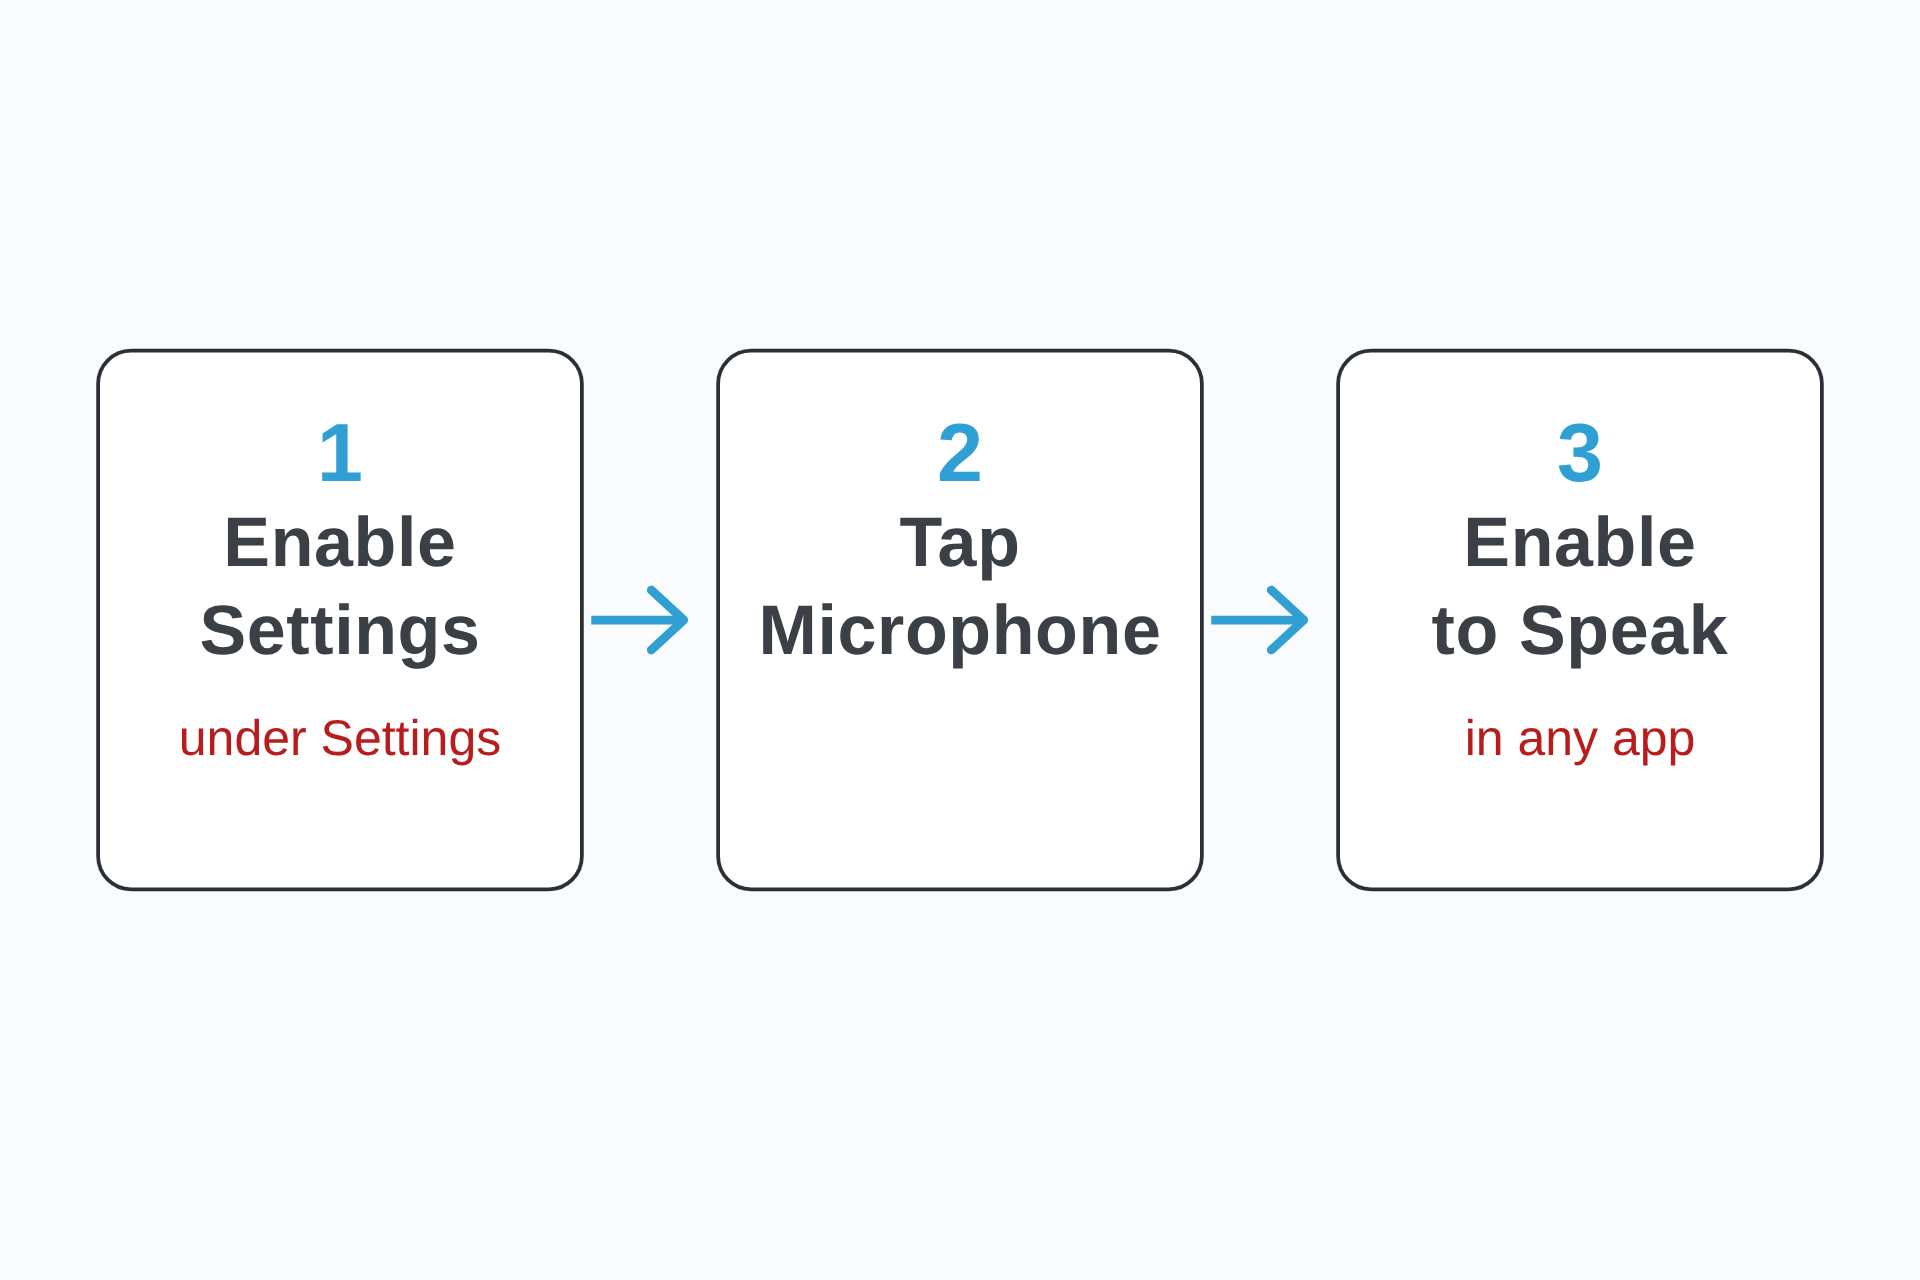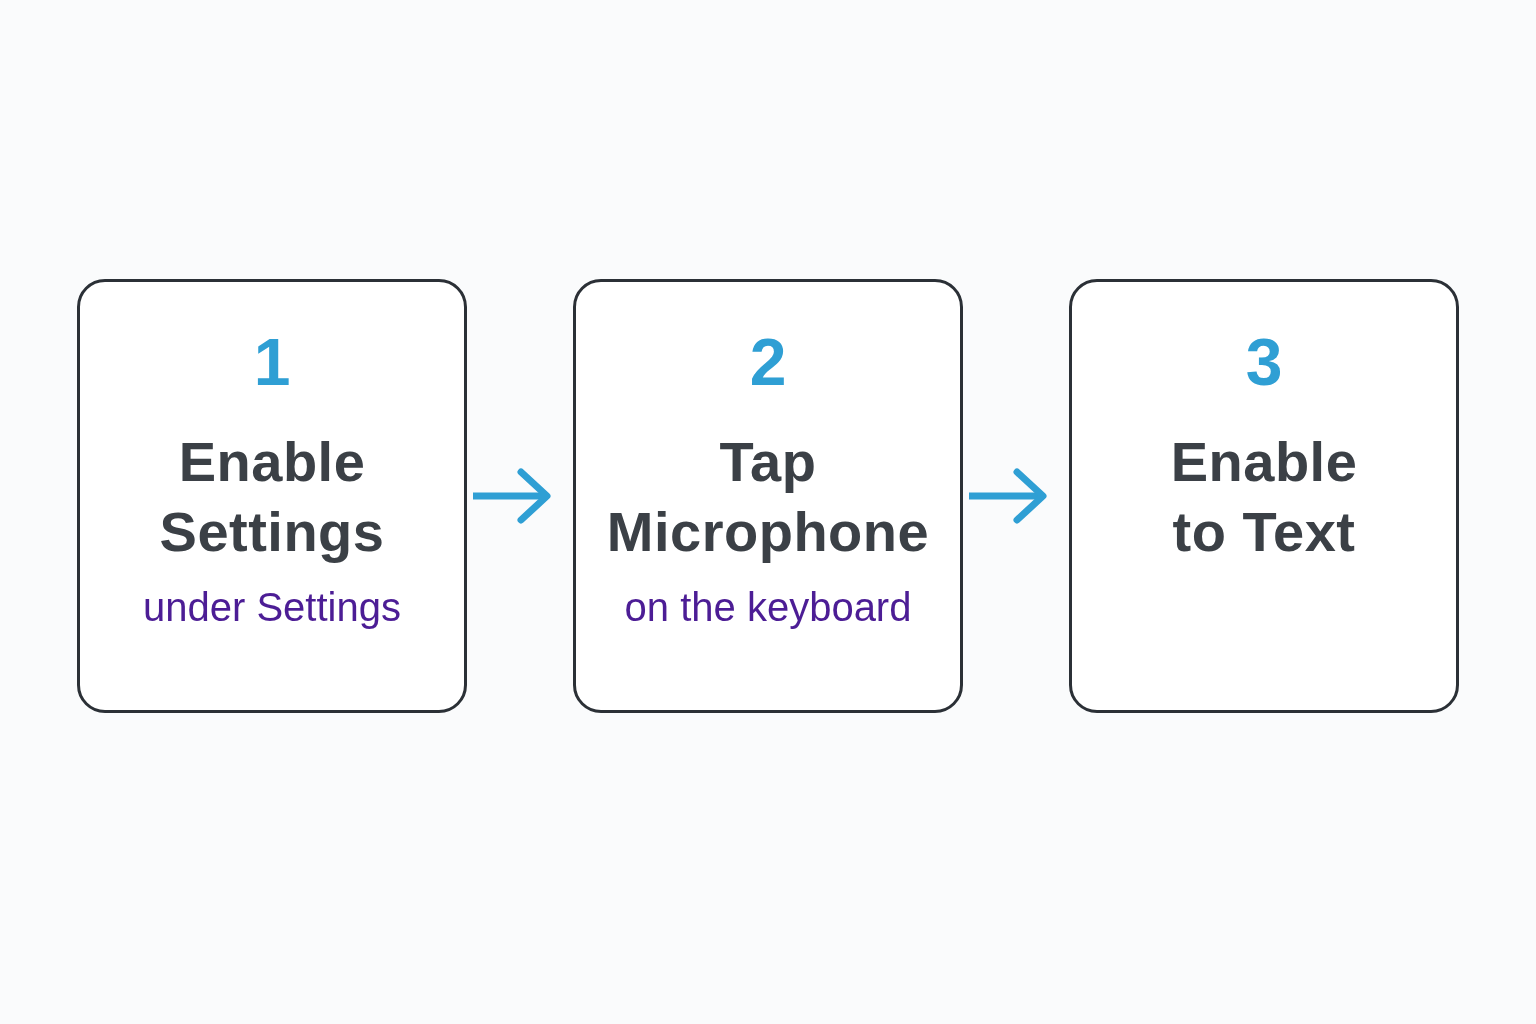--- a/index.html
+++ b/index.html
@@ -35,33 +35,32 @@
     text-align: center;
     padding-top: 44px;
   }
   .step-number {
     font-size: 66px;
     line-height: 1.1;
     font-weight: bold;
     color: #2f9fd4;
   }
   .step-title {
-    margin-top: 28px;
     font-size: 56px;
     line-height: 70px;
     font-weight: bold;
     color: #3b4046;
     letter-spacing: 0.5px;
   }
   .step-subtitle {
-    margin-top: 16px;
+    margin-top: 28px;
     font-size: 40px;
     line-height: 48px;
     font-weight: 400;
-    color: #4c1d95;
+    color: #b91c1c;
   }
   .arrow-wrap {
     width: 106px;
     display: flex;
     align-items: center;
     justify-content: flex-start;
     padding-left: 4px;
   }
   .arrow-wrap svg { display: block; }
 </style>
@@ -86,32 +85,32 @@
         <polyline points="50,8 76,32 50,56" fill="none" stroke="#2f9fd4" stroke-width="7" stroke-linecap="round" stroke-linejoin="round"></polyline>
       </svg>
     </div>
 
     <div class="step-card">
       <div class="step-number">2</div>
       <div class="step-title">
         <span>Tap</span><br>
         <span>Microphone</span>
       </div>
-      <div class="step-subtitle">on the keyboard</div>
     </div>
 
     <div class="arrow-wrap">
       <svg width="88" height="64" viewBox="0 0 88 64">
         <line x1="2" y1="32" x2="72" y2="32" stroke="#2f9fd4" stroke-width="7" stroke-linecap="butt"></line>
         <polyline points="50,8 76,32 50,56" fill="none" stroke="#2f9fd4" stroke-width="7" stroke-linecap="round" stroke-linejoin="round"></polyline>
       </svg>
     </div>
 
     <div class="step-card">
       <div class="step-number">3</div>
       <div class="step-title">
         <span>Enable</span><br>
-        <span>to Text</span>
+        <span>to Speak</span>
       </div>
+      <div class="step-subtitle">in any app</div>
     </div>
 
   </div>
 </div>
 
 </body></html>

